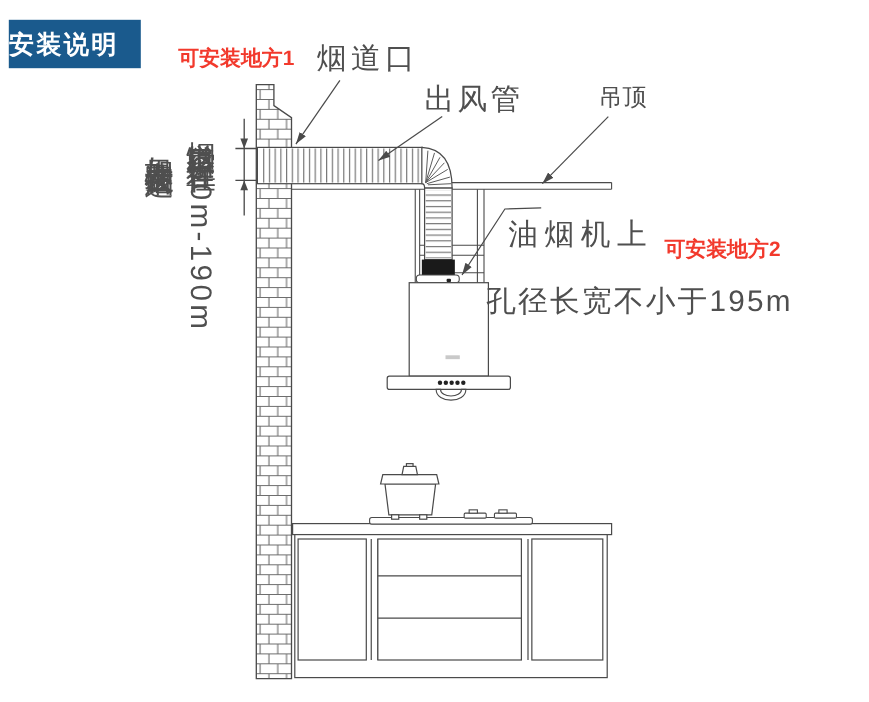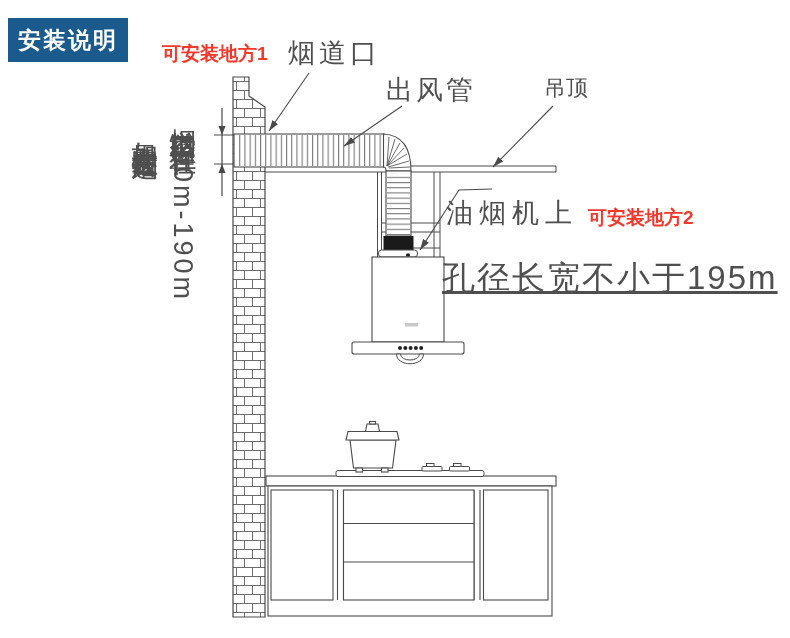--- a/index.html
+++ b/index.html
@@ -7,21 +7,21 @@
     position:relative;width:790px;height:638px;background:#ffffff;overflow:hidden;
     font-family:"Liberation Sans","DejaVu Sans",sans-serif;
   }
   .stage svg{position:absolute;left:0;top:0;}
   .lbl{
     position:absolute;line-height:1;white-space:nowrap;color:#4f4f4f;
     font-weight:400;
   }
   .badge{
     position:absolute;left:8px;top:18px;width:120px;height:44px;
-    background:#1a5a8d;color:#ffffff;display:flex;align-items:center;justify-content:center;
+    background:#1a5a8d;color:#ffffff;display:flex;align-items:center;justify-content:flex-start;
     font-size:23px;font-weight:bold;letter-spacing:2px;
   }
   .red{color:#f2392c;font-weight:bold;font-size:19px;}
   .vtext{
     position:absolute;writing-mode:vertical-rl;text-orientation:mixed;
     color:#4f4f4f;font-size:27px;letter-spacing:3px;line-height:1.1;
   }
   .row{position:absolute;display:flex;align-items:flex-start;gap:10px;}
 </style>
 </head>
@@ -154,20 +154,20 @@
 
   <div class="lbl red" style="left:162px;top:44px;">可安装地方1</div>
   <div class="lbl" style="left:386px;top:77px;font-size:27px;letter-spacing:3px;">出风管</div>
 
   <div class="lbl" style="left:288px;top:40px;font-size:27px;letter-spacing:4px;">烟道口</div>
   <div class="lbl" style="left:544px;top:77px;font-size:22px;">吊顶</div>
 
   <div class="vtext" style="left:129px;top:121px;letter-spacing:2px;">如果安装在烟道口</div>
   <div class="vtext" style="left:167px;top:107px;">烟道空口径直径在150m-190m</div>
 
-  <div class="row" style="left:446px;top:200px;">
+  <div class="row" style="left:462px;top:200px;">
     <span class="lbl" style="position:static;font-size:27px;letter-spacing:6px;">油烟机上</span>
-    <span class="lbl red" style="position:static;top:auto;margin-top:8px;">可安装地方2</span>
+    <span class="lbl red" style="position:static;top:auto;margin-top:18px;">可安装地方2</span>
   </div>
-  <div class="lbl" style="left:442px;top:261px;font-size:33px;letter-spacing:2px;text-decoration:underline;">孔径长宽不小于195m</div>
+  <div class="lbl" style="left:442px;top:261px;font-size:27px;letter-spacing:2px;">孔径长宽不小于195m</div>
 
 
 </div>
 
 </body></html>

